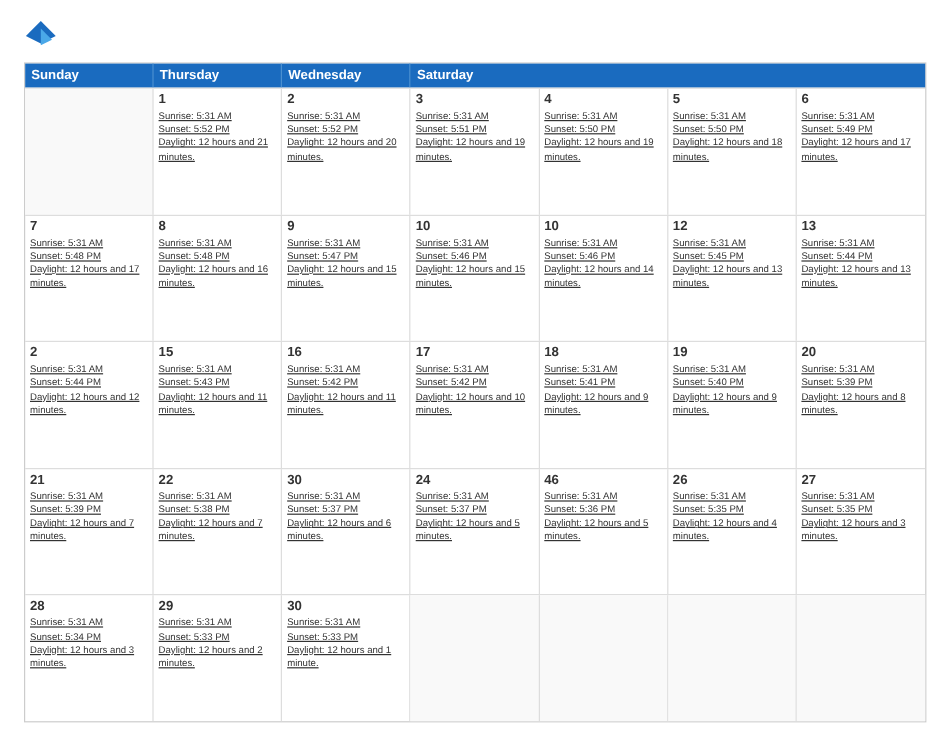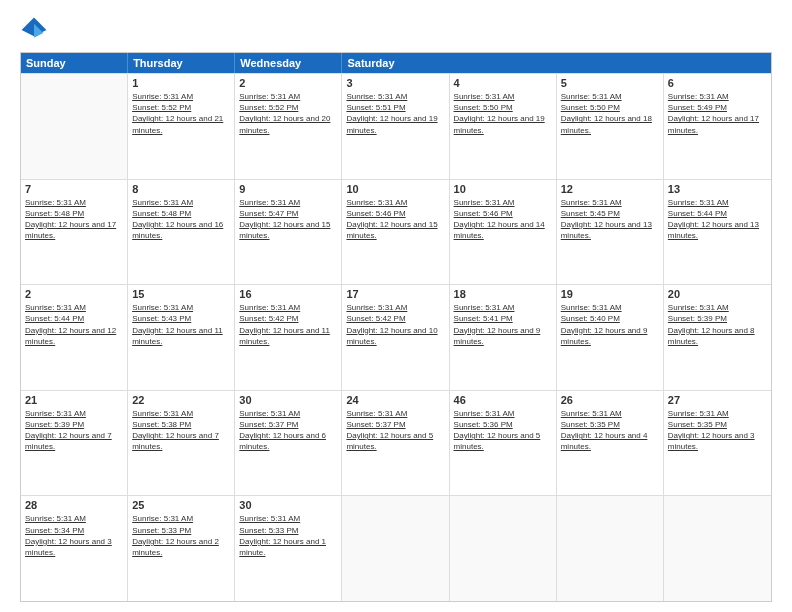--- a/index.html
+++ b/index.html
@@ -315,21 +315,21 @@
           </div>
         </div>
         <div class="cal-week">
           <div class="cal-cell">
             <div class="day-num">28</div>
             <div class="cell-text" style="white-space: pre-line;">Sunrise: 5:31 AM
 Sunset: 5:34 PM
 Daylight: 12 hours and 3 minutes.</div>
           </div>
           <div class="cal-cell">
-            <div class="day-num">25</div>
+            <div class="day-num">29</div>
             <div class="cell-text" style="white-space: pre-line;">Sunrise: 5:31 AM
 Sunset: 5:33 PM
 Daylight: 12 hours and 2 minutes.</div>
           </div>
           <div class="cal-cell">
             <div class="day-num">30</div>
             <div class="cell-text" style="white-space: pre-line;">Sunrise: 5:31 AM
 Sunset: 5:33 PM
 Daylight: 12 hours and 1 minute.</div>
           </div>

